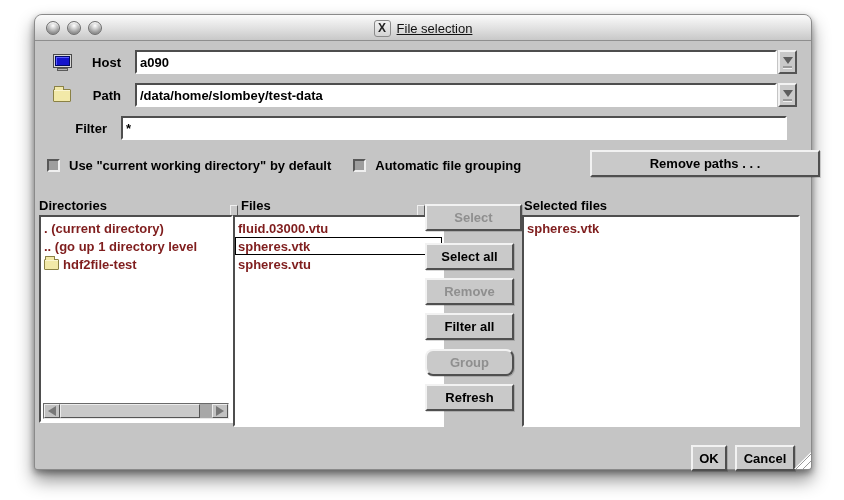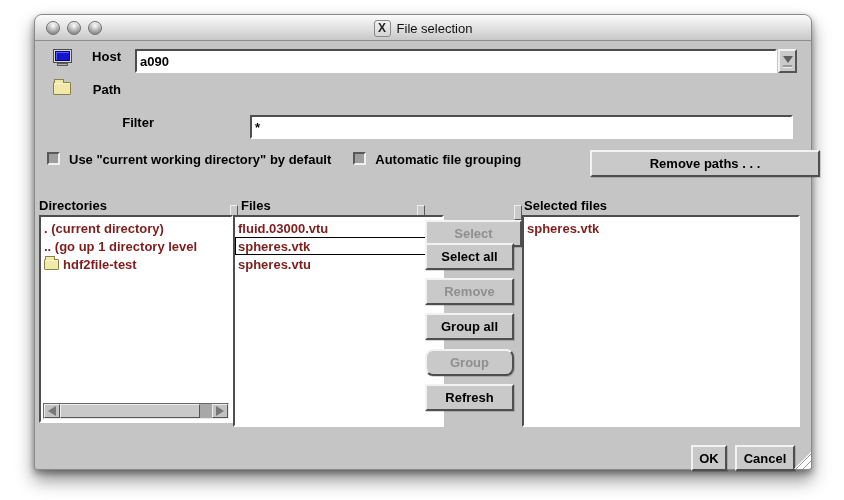--- a/index.html
+++ b/index.html
@@ -29,24 +29,24 @@
   .title-center {
     position: absolute; left: 0; right: 0; top: 0; height: 26px;
     display: flex; align-items: center; justify-content: center; gap: 6px;
   }
   .x11-icon {
     width: 17px; height: 17px; border: 1px solid #8a8a8a; border-radius: 3px;
     background: linear-gradient(#f2f2f2, #d4d4d4);
     display: flex; align-items: center; justify-content: center;
     font-size: 12px; font-weight: bold; color: #222;
   }
-  .title-text { font-size: 13px; color: #111; }
+  .title-text { font-size: 13px; color: #111; text-decoration: underline; }
   
   #content { position: absolute; left: 0; top: 26px; right: 0; bottom: 0; }
-  .row { position: absolute; display: flex; align-items: flex-start; height: 26px; }
+  .row { position: absolute; display: flex; align-items: center; height: 26px; }
   .row-label { font-size: 13px; font-weight: bold; color: #000; text-align: right; width: 46px; }
   .icon-slot { width: 26px; display: flex; justify-content: center; }
   
   .monitor { position: relative; width: 19px; height: 17px; }
   .monitor .screen-frame {
     width: 19px; height: 14px; background: #d9d9d9;
     border: 1px solid #4a4a4a; padding: 1px;
   }
   .monitor .screen { width: 100%; height: 100%; background: #1414cc;
     border: 1px solid #000a66; box-shadow: inset 1px 1px 0 #5a5aff; }
@@ -175,23 +175,30 @@
         </div>
       </div>
     </div>
 
     <div class="row" style="left:14px; top:41px; width:748px;">
       <div class="icon-slot">
         <div class="folder"></div>
       </div>
       <div class="row-label">Path</div>
       <div style="width:14px"></div>
-    </div>
-
-    <div class="row" style="left:6px; top:74px; width:752px;gap:41px;">
+      <div class="combo">
+        <input class="tfield" value="/data/home/slombey/test-data" style="">
+        <div class="combo-btn">
+          <div class="combo-arrow"></div>
+          <div class="combo-dash"></div>
+        </div>
+      </div>
+    </div>
+
+    <div class="row" style="left:0; top:74px; width:752px;">
       <div class="icon-slot"></div>
       <div class="row-label">Filter</div>
       <div style="width:14px"></div>
       <input class="tfield" value="*" style="">
     </div>
 
     <div class="row" style="left:12px; top:111px; width:540px;">
       <div class="checkbox"></div>
       <div class="cb-label">Use "current working directory" by default</div>
       <div style="width:22px"></div>
@@ -236,24 +243,24 @@
         <span>fluid.03000.vtu</span>
       </div>
       <div class="list-item selected">
         <span>spheres.vtk</span>
       </div>
       <div class="list-item">
         <span>spheres.vtu</span>
       </div>
     </div>
 
-    <div class="btn disabled" style="position:absolute; left:390px; top:179px; width:97px; height:27px;">Select</div>
+    <div class="btn disabled" style="position:absolute; left:390px; top:163px; width:97px; height:27px;">Select</div>
     <div class="btn" style="position:absolute; left:390px; top:202px; width:89px; height:27px;">Select all</div>
     <div class="btn disabled" style="position:absolute; left:390px; top:237px; width:89px; height:27px;">Remove</div>
-    <div class="btn" style="position:absolute; left:390px; top:272px; width:89px; height:27px;">Group all</div>
+    <div class="btn" style="position:absolute; left:390px; top:272px; width:89px; height:27px;">Filter all</div>
     <div class="btn disabled" style="position:absolute; left:390px; top:308px; width:89px; height:27px;border-radius:8px;">Group</div>
     <div class="btn" style="position:absolute; left:390px; top:343px; width:89px; height:27px;">Refresh</div>
 
     <div class="listbox" style="left:487px; top:174px; width:278px; height:212px;">
       <div class="list-item">
         <span>spheres.vtk</span>
       </div>
     </div>
 
     <div class="btn" style="position:absolute; left:656px; top:404px; width:36px; height:26px;">OK</div>

